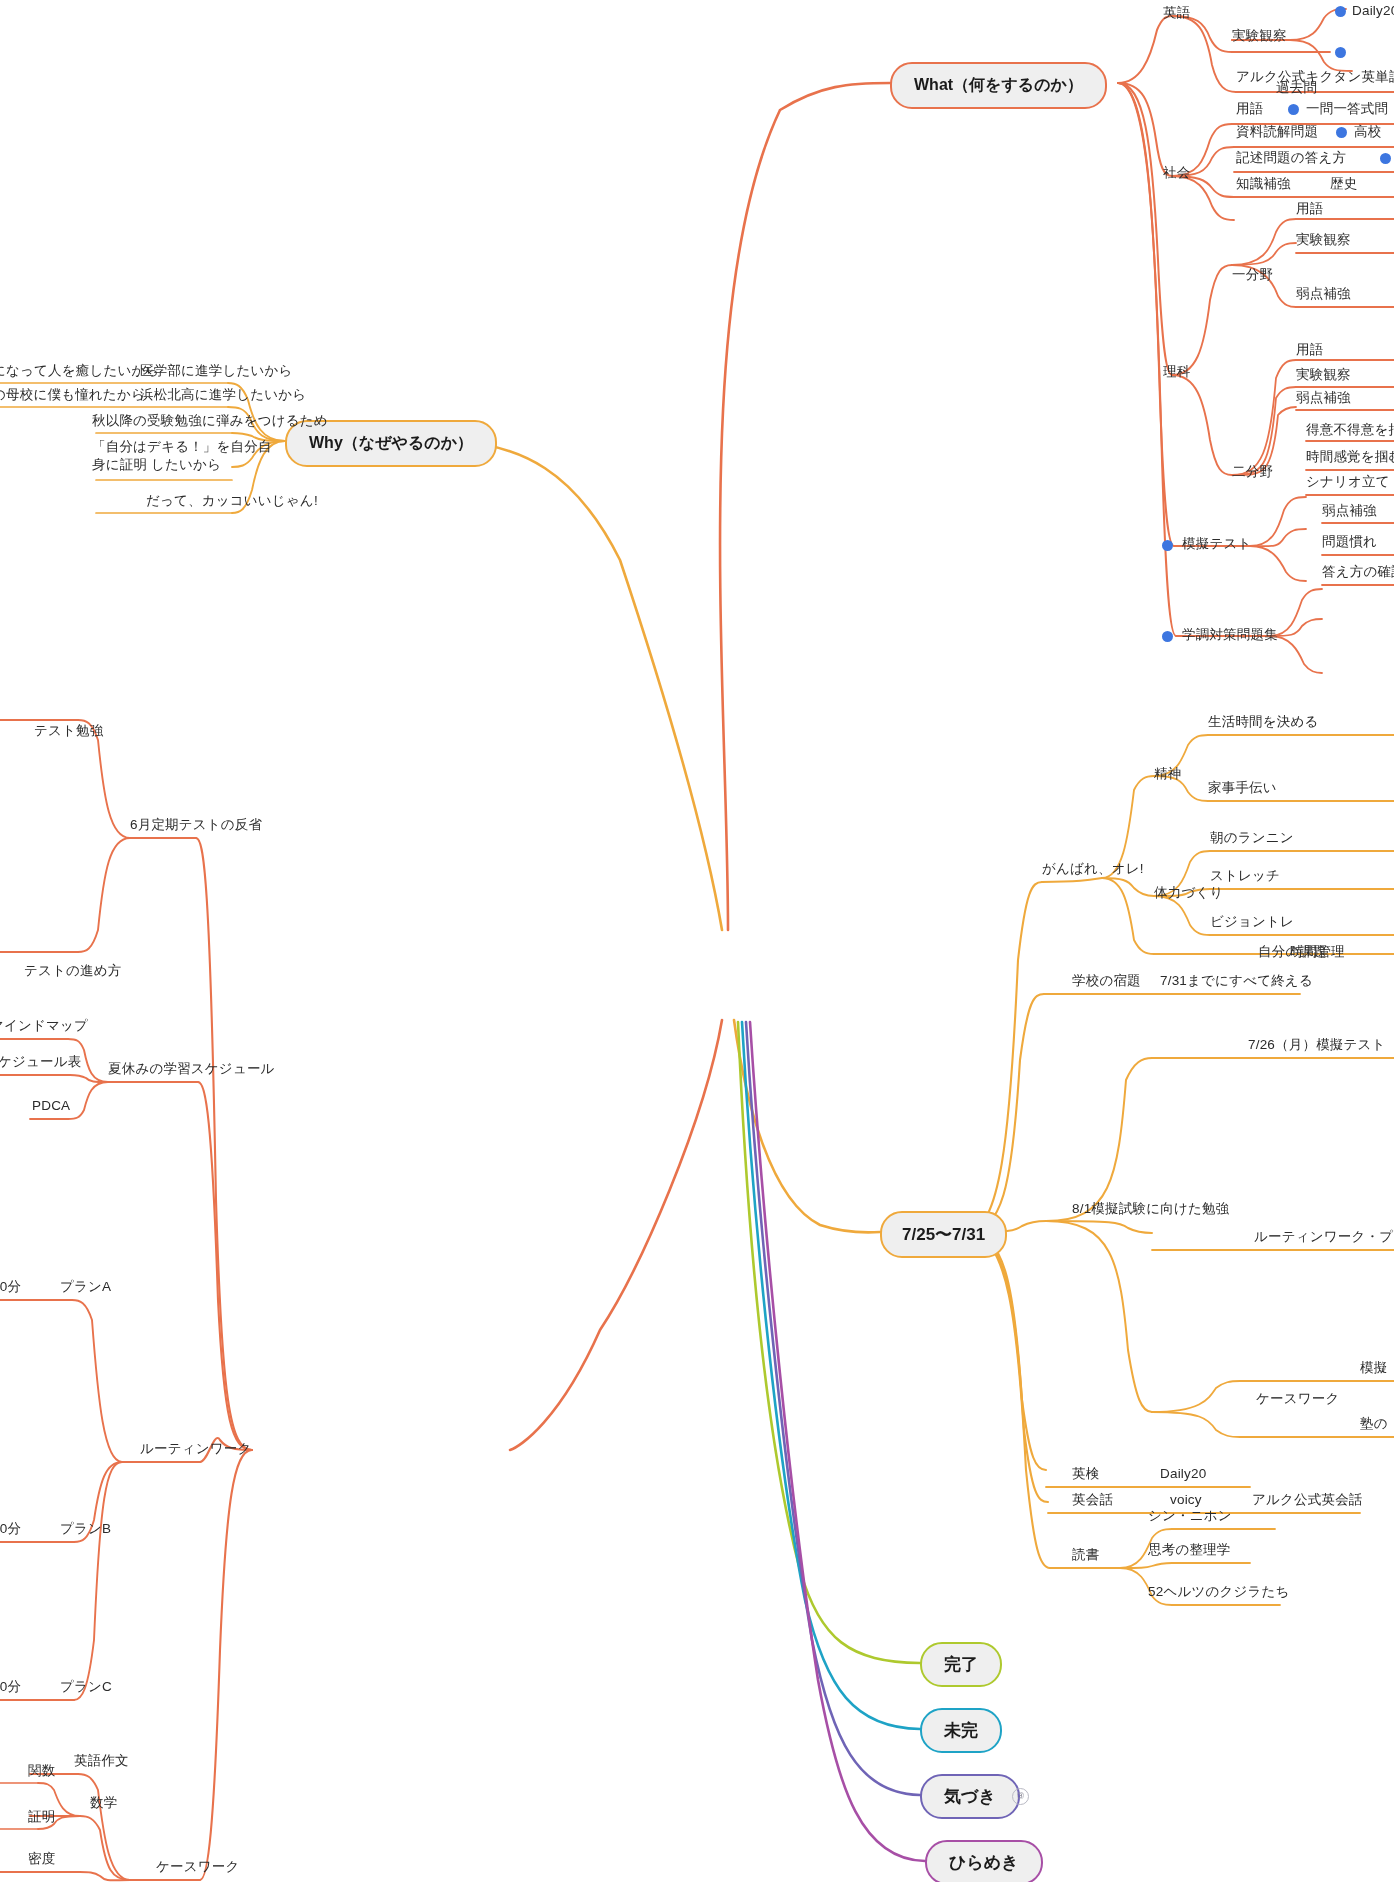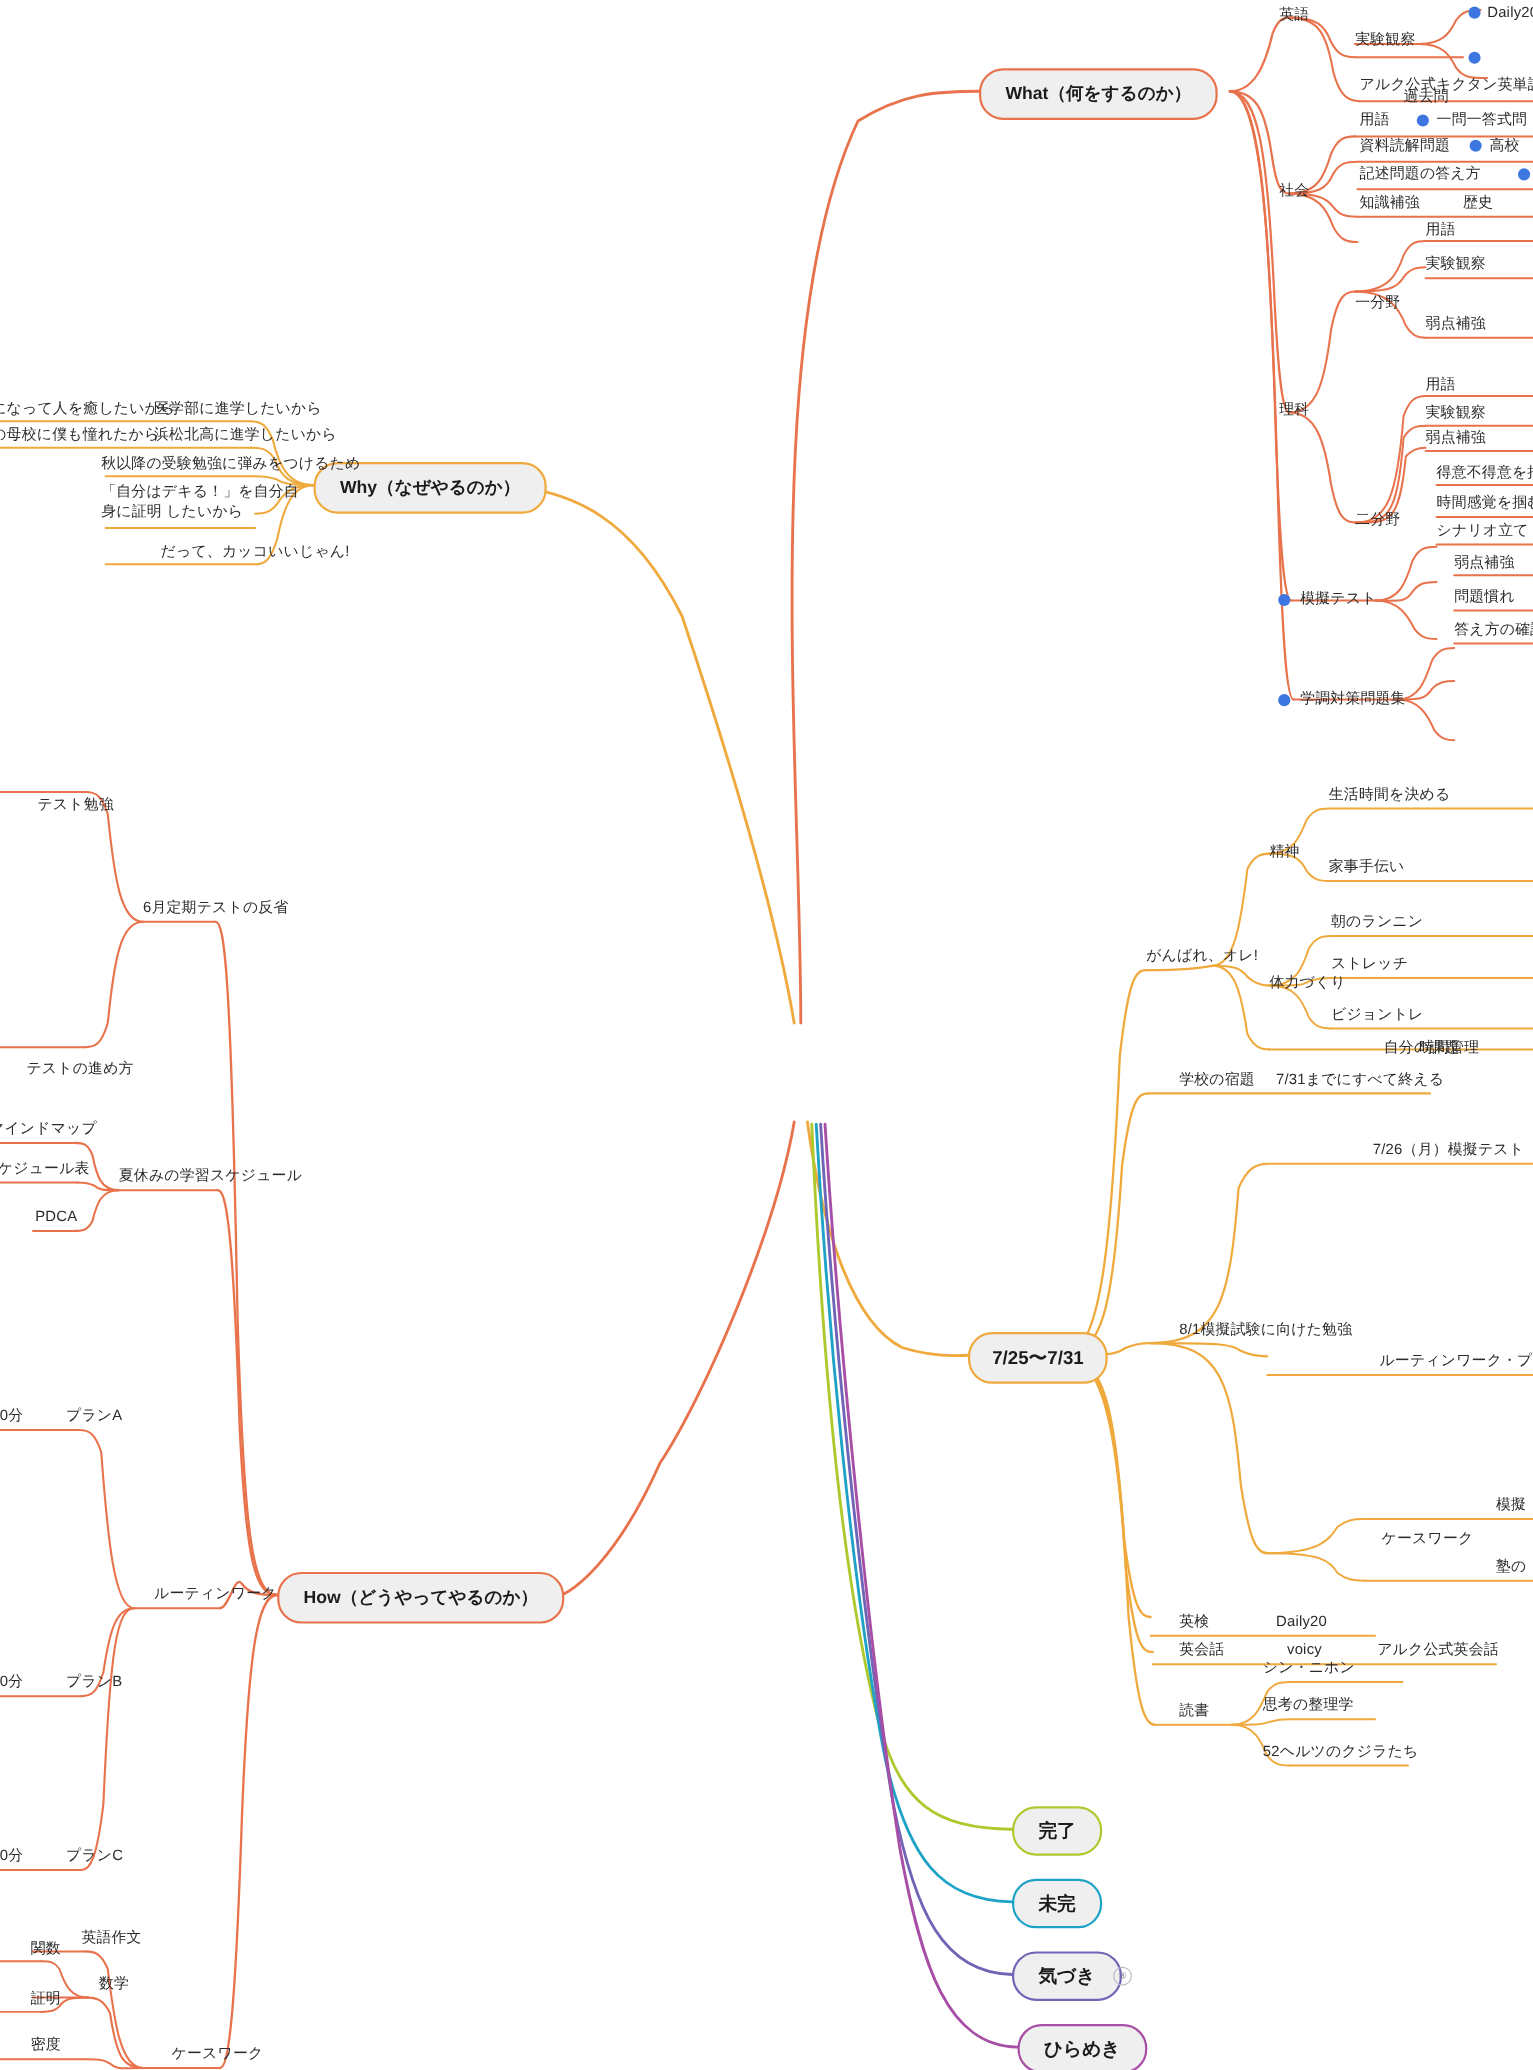--- a/index.html
+++ b/index.html
@@ -267,21 +267,20 @@
       <path d="M1172,1563 L1250,1563" stroke="#efa93c" stroke-width="1.8"></path>
       <path d="M1172,1605 L1280,1605" stroke="#efa93c" stroke-width="1.8"></path>
     </g>
   </svg>
 
 
   <div class="node pill" style="left:890px; top:62px;">What（何をするのか）</div>
 
   <div class="node pill" style="left:285px; top:420px; border-color:#efa93c;">Why（なぜやるのか）</div>
 
-  <div class="node pill" style="left:252px; top:1429px;">How（どうやってやるのか）</div>
 
   <div class="node pill date" style="left:880px; top:1211px;">7/25〜7/31</div>
 
   <div class="node pill legend done" style="left: 920px; top: 1642px; border-color: rgb(174, 201, 46);">完了</div>
   <div class="node pill legend undone" style="left: 920px; top: 1708px; border-color: rgb(30, 163, 198);">未完</div>
   <div class="node pill legend notice" style="left: 920px; top: 1774px; border-color: rgb(111, 100, 182);">気づき</div>
   <div class="badge" style="left:1012px; top:1788px;">③</div>
   <div class="node pill legend idea" style="left: 925px; top: 1840px; border-color: rgb(167, 79, 166);">ひらめき</div>
 
   <div class="leaf" style="left:1163px; top:4px;">英語</div>

